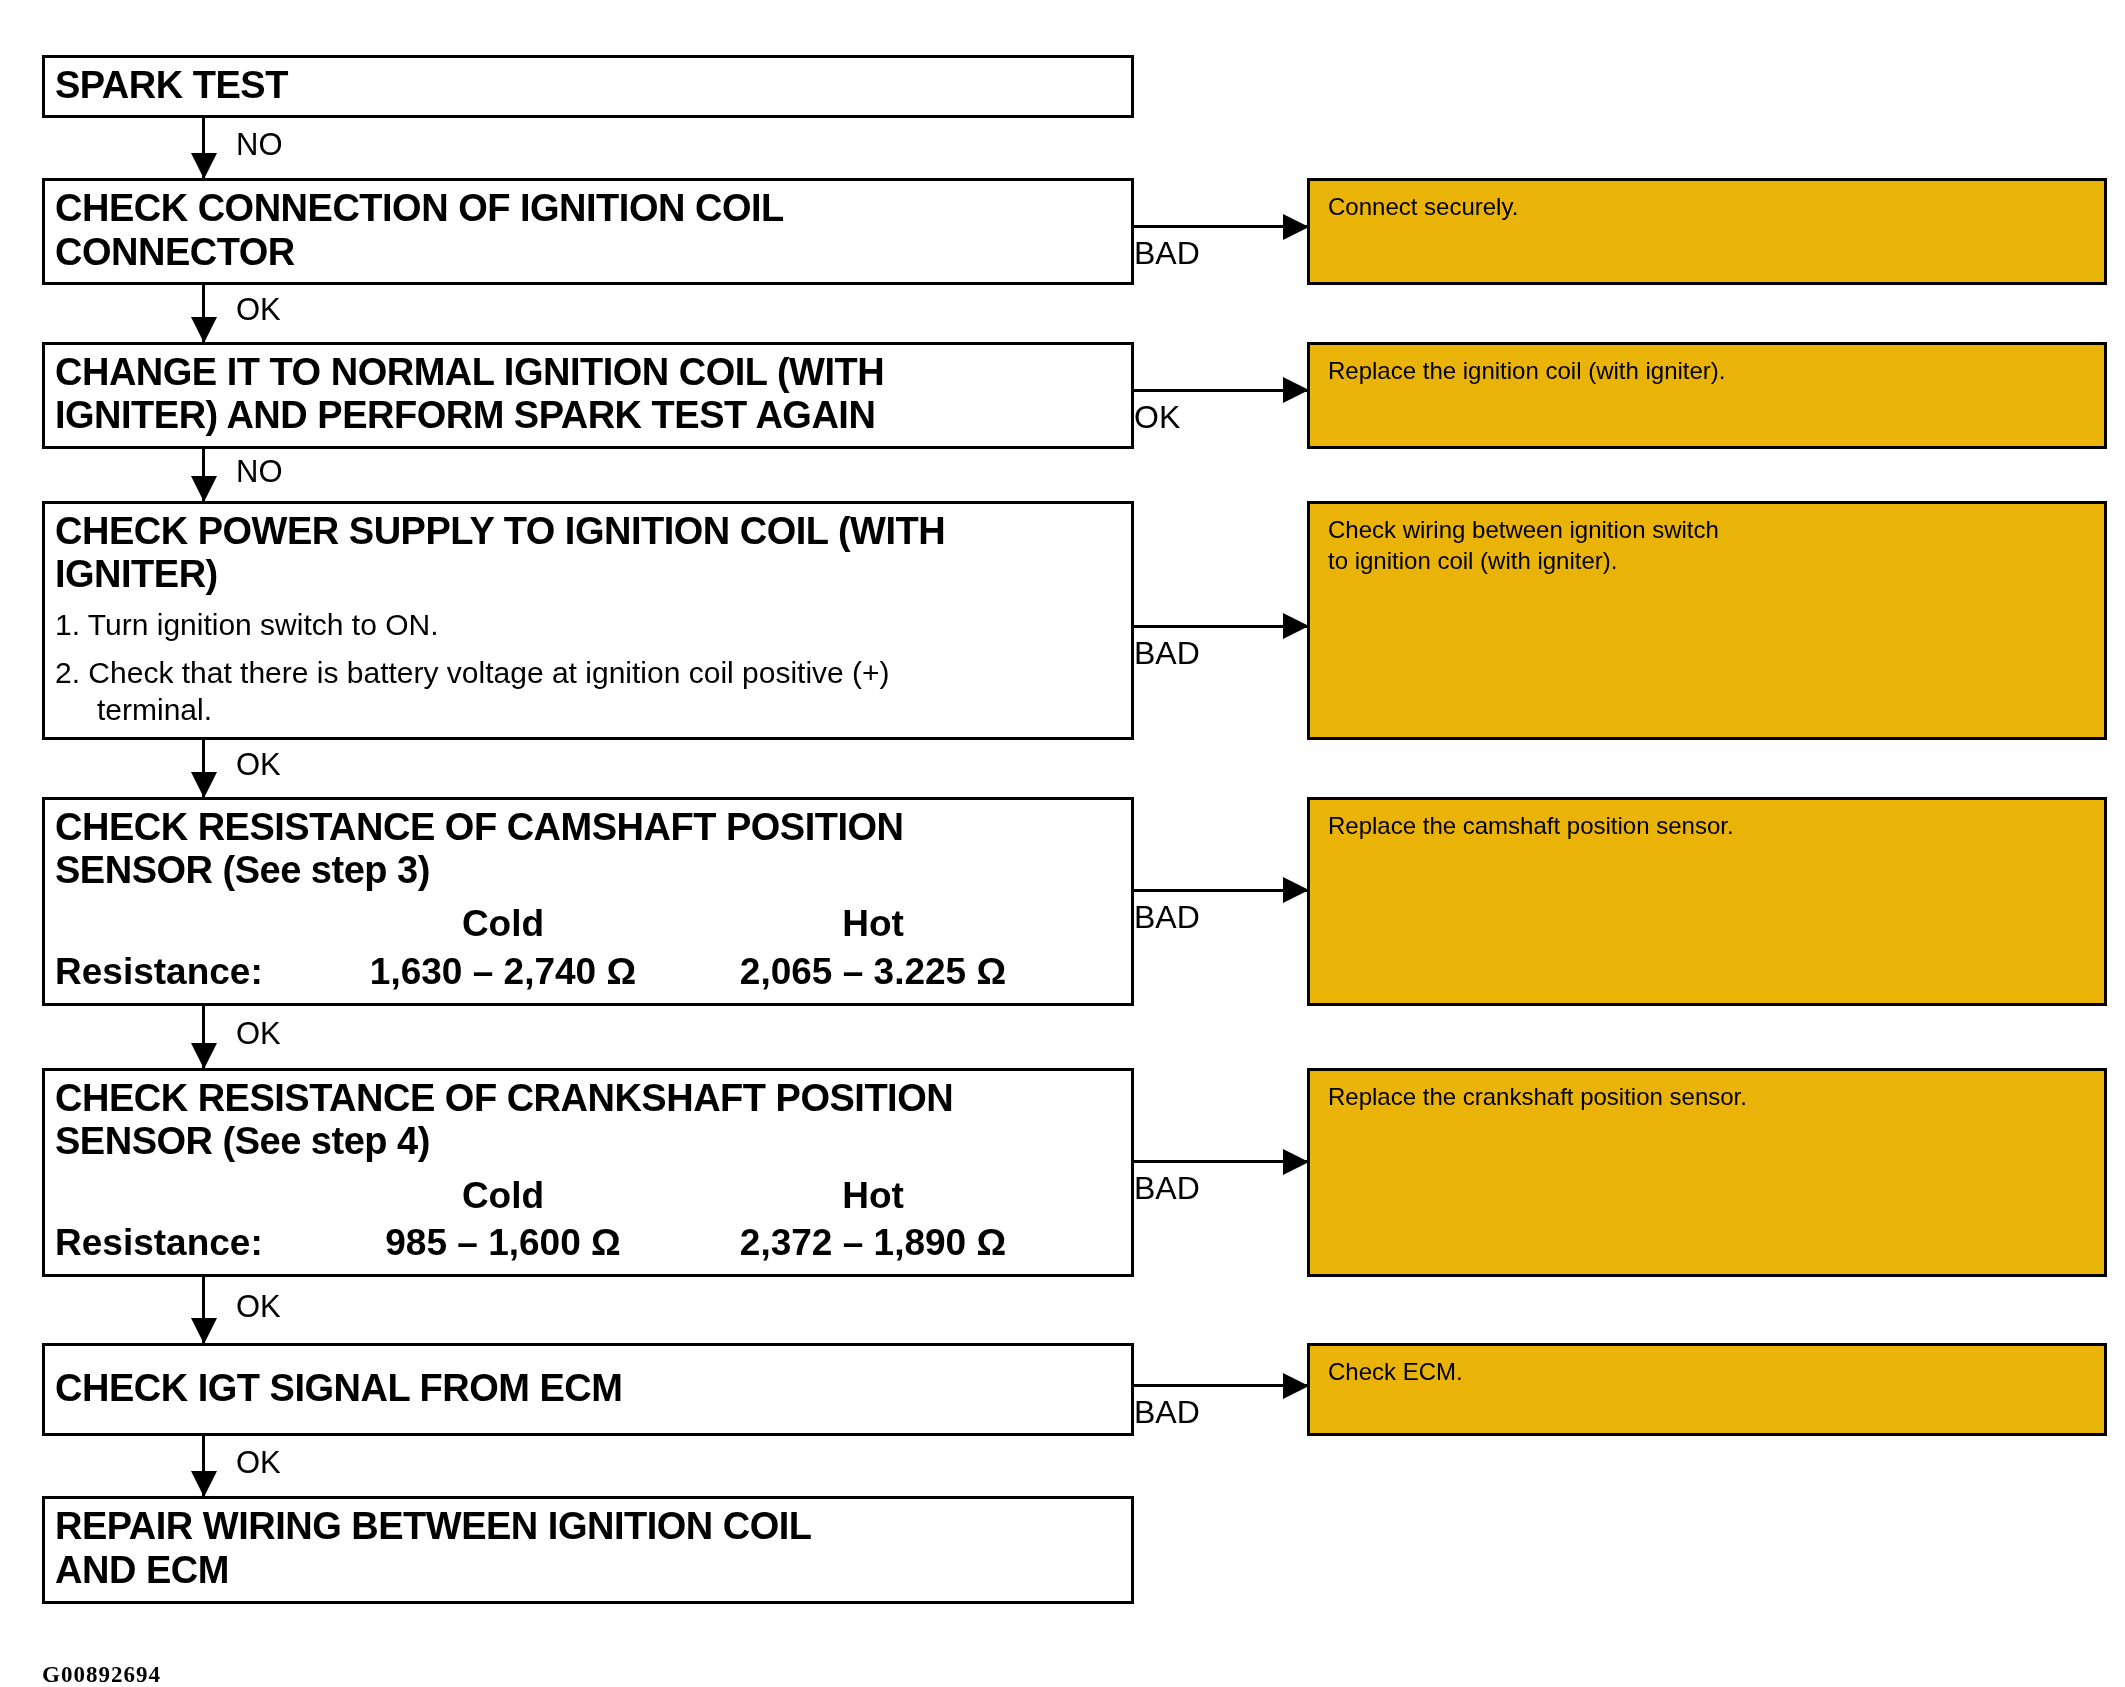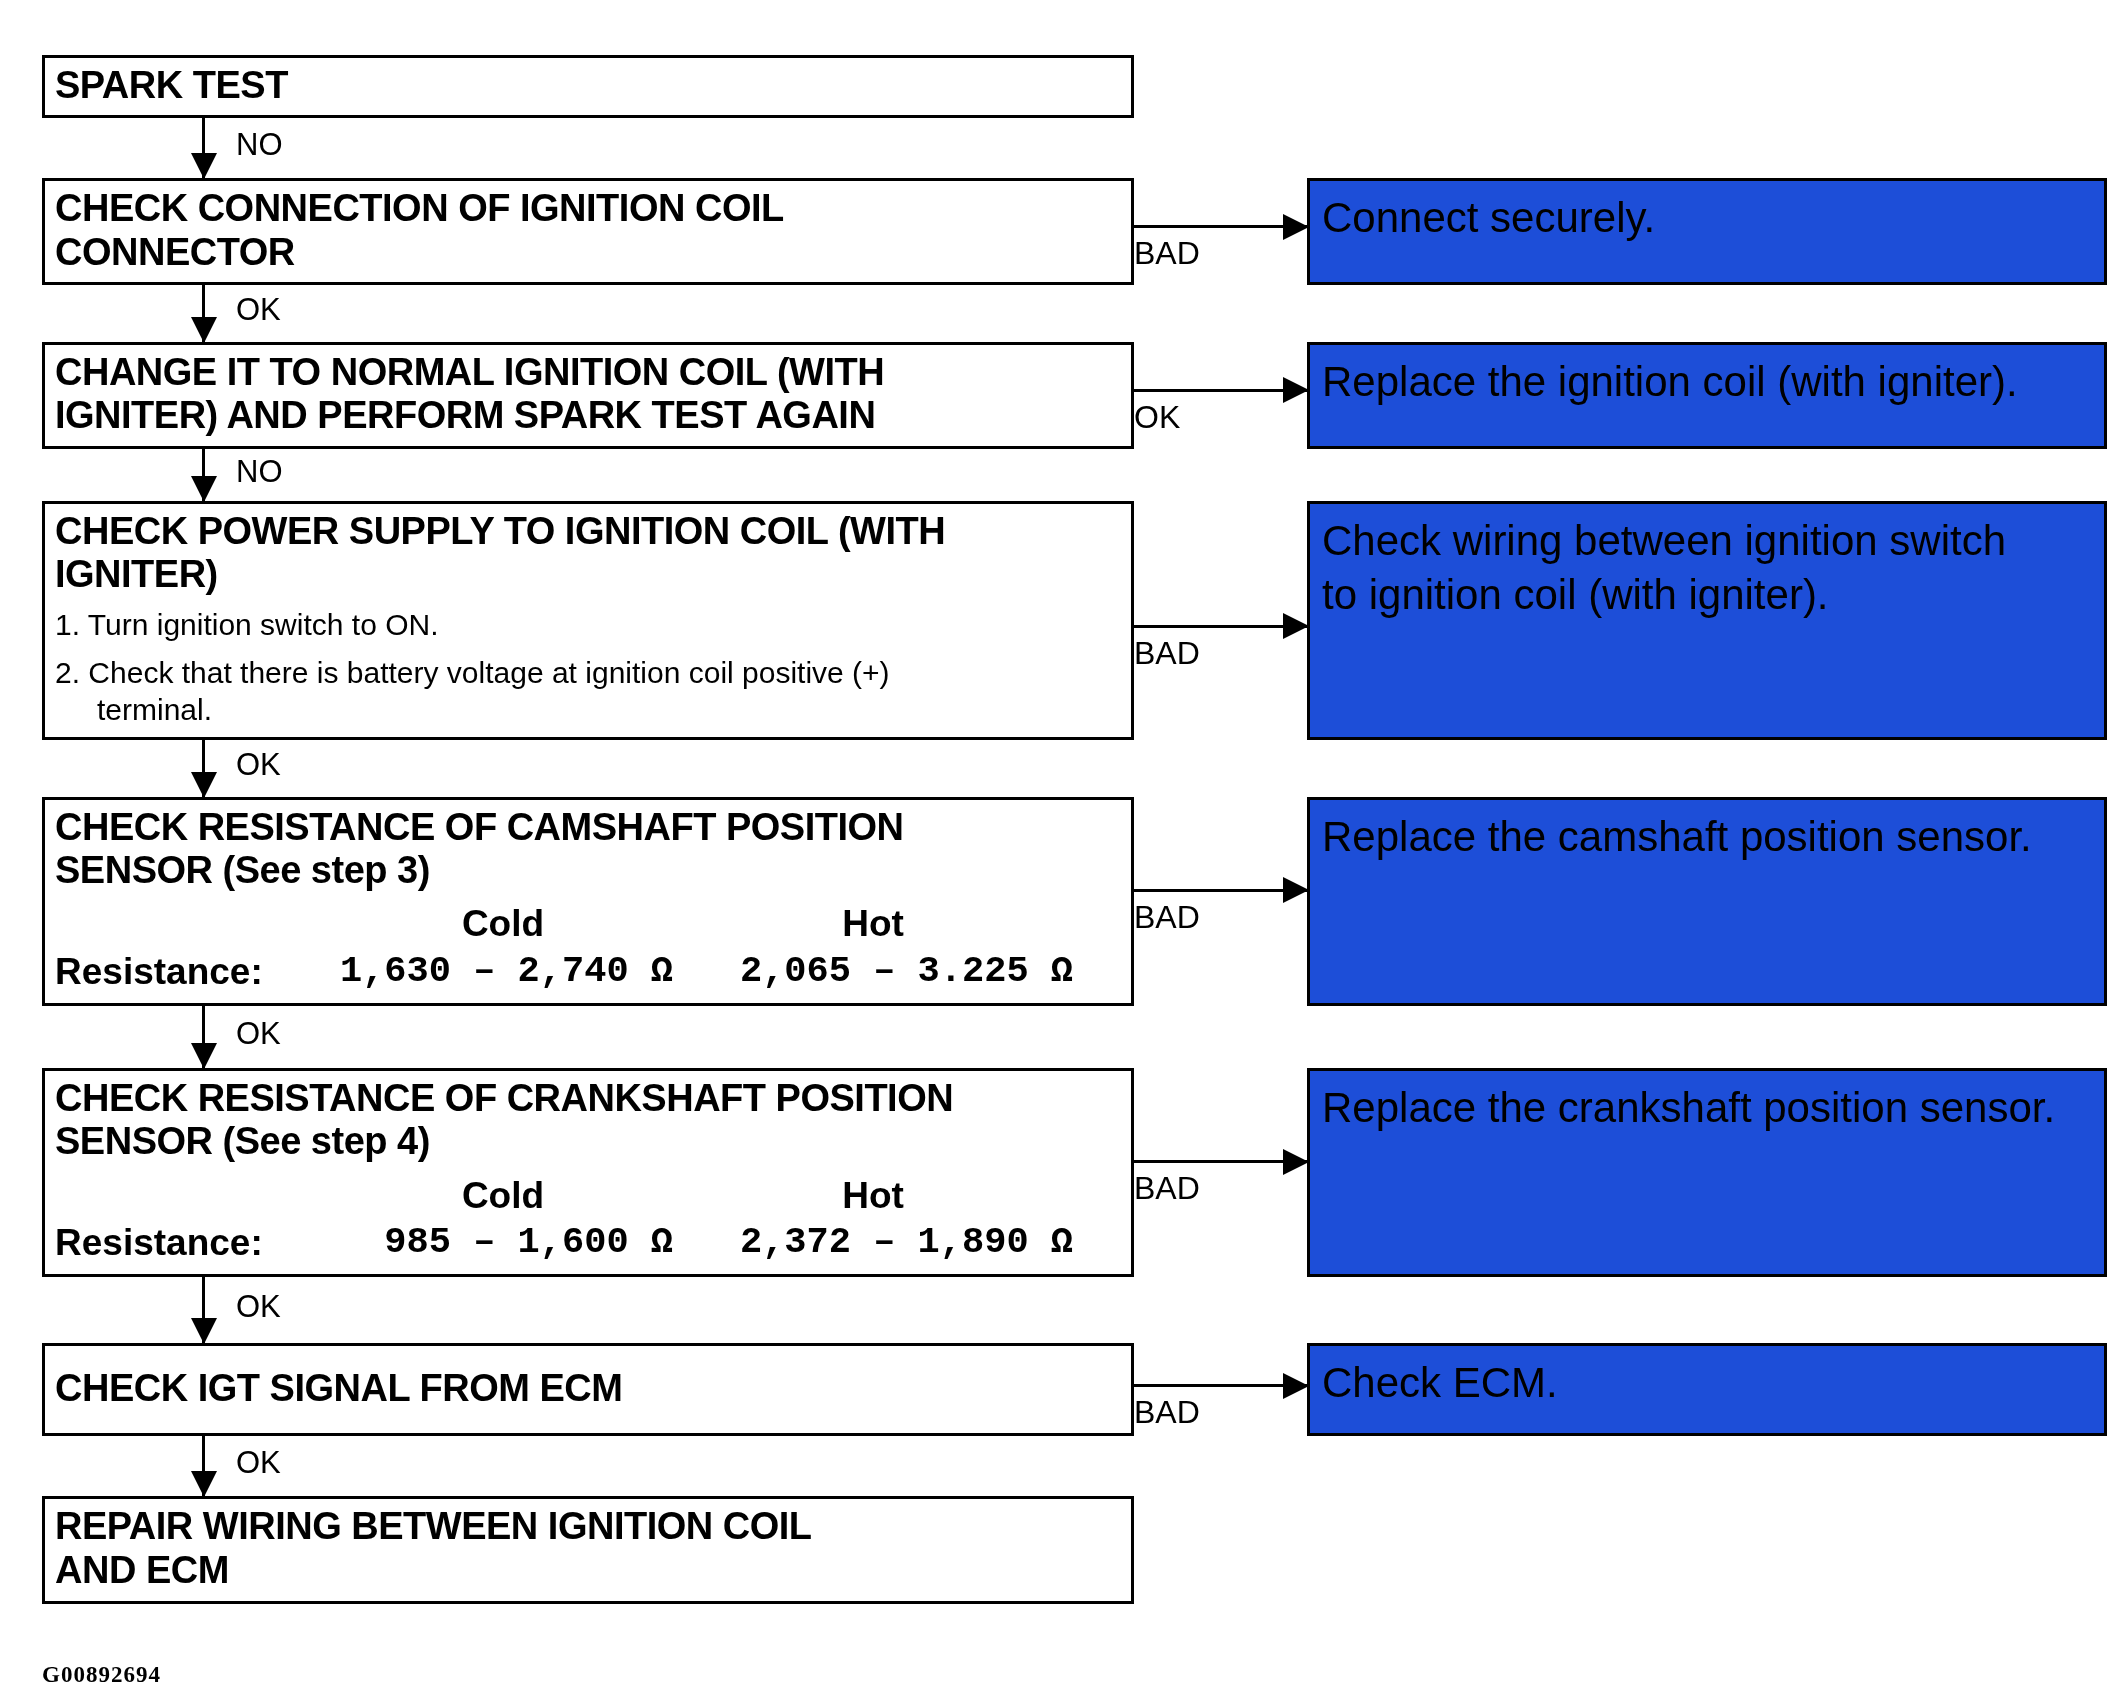--- a/index.html
+++ b/index.html
@@ -35,22 +35,22 @@
   }
   .hlabel {
     position: absolute; top: calc(44% + 10px); left: 0; right: 14px;
     text-align: left; font-size: 32px;
   }
   .connector.mid .hline { top: 52%; }
   .connector.mid .hlabel { top: calc(52% + 10px); }
 
   .rbox {
     width: 800px; flex: 0 0 800px;
-    border: 3px solid #000; background: #1d4ed8;
-    padding: 10px 12px; font-size: 42px; line-height: 1.3;
+    border: 3px solid #000; background: #eab308;
+    padding: 10px 18px; font-size: 24px; line-height: 1.3;
   }
   .rtext { white-space: pre-line; }
 
   .vgap { position: relative; }
   .vline { position: absolute; left: 160px; top: 0; bottom: 0; width: 3px; background: #000; }
   .vline::after {
     content: ""; position: absolute; bottom: -1px; left: 50%; margin-left: -13px;
     width: 0; height: 0;
     border-top: 26px solid #000; border-left: 13px solid transparent; border-right: 13px solid transparent;
   }
@@ -66,21 +66,21 @@
   .list-item {
     font-size: 30px; line-height: 1.25; margin-top: 10px;
     padding-left: 42px; text-indent: -42px; white-space: pre-line;
   }
 
   .res-grid {
     display: grid; grid-template-columns: 278px 340px 400px;
     margin-top: 8px; font-weight: bold; font-size: 37px; line-height: 1.28;
   }
   .res-head { text-align: center; }
-  .res-val  { text-align: right; white-space: nowrap; font-family: Liberation Mono, monospace; }
+  .res-val  { text-align: center; white-space: nowrap; }
   .res-label { text-align: left; }
 
   .figure-id {
     margin-top: 58px;
     font-family: "Liberation Serif", serif; font-weight: bold;
     font-size: 23px; letter-spacing: 1px;
   }
 </style>
 </head>
 <body>

